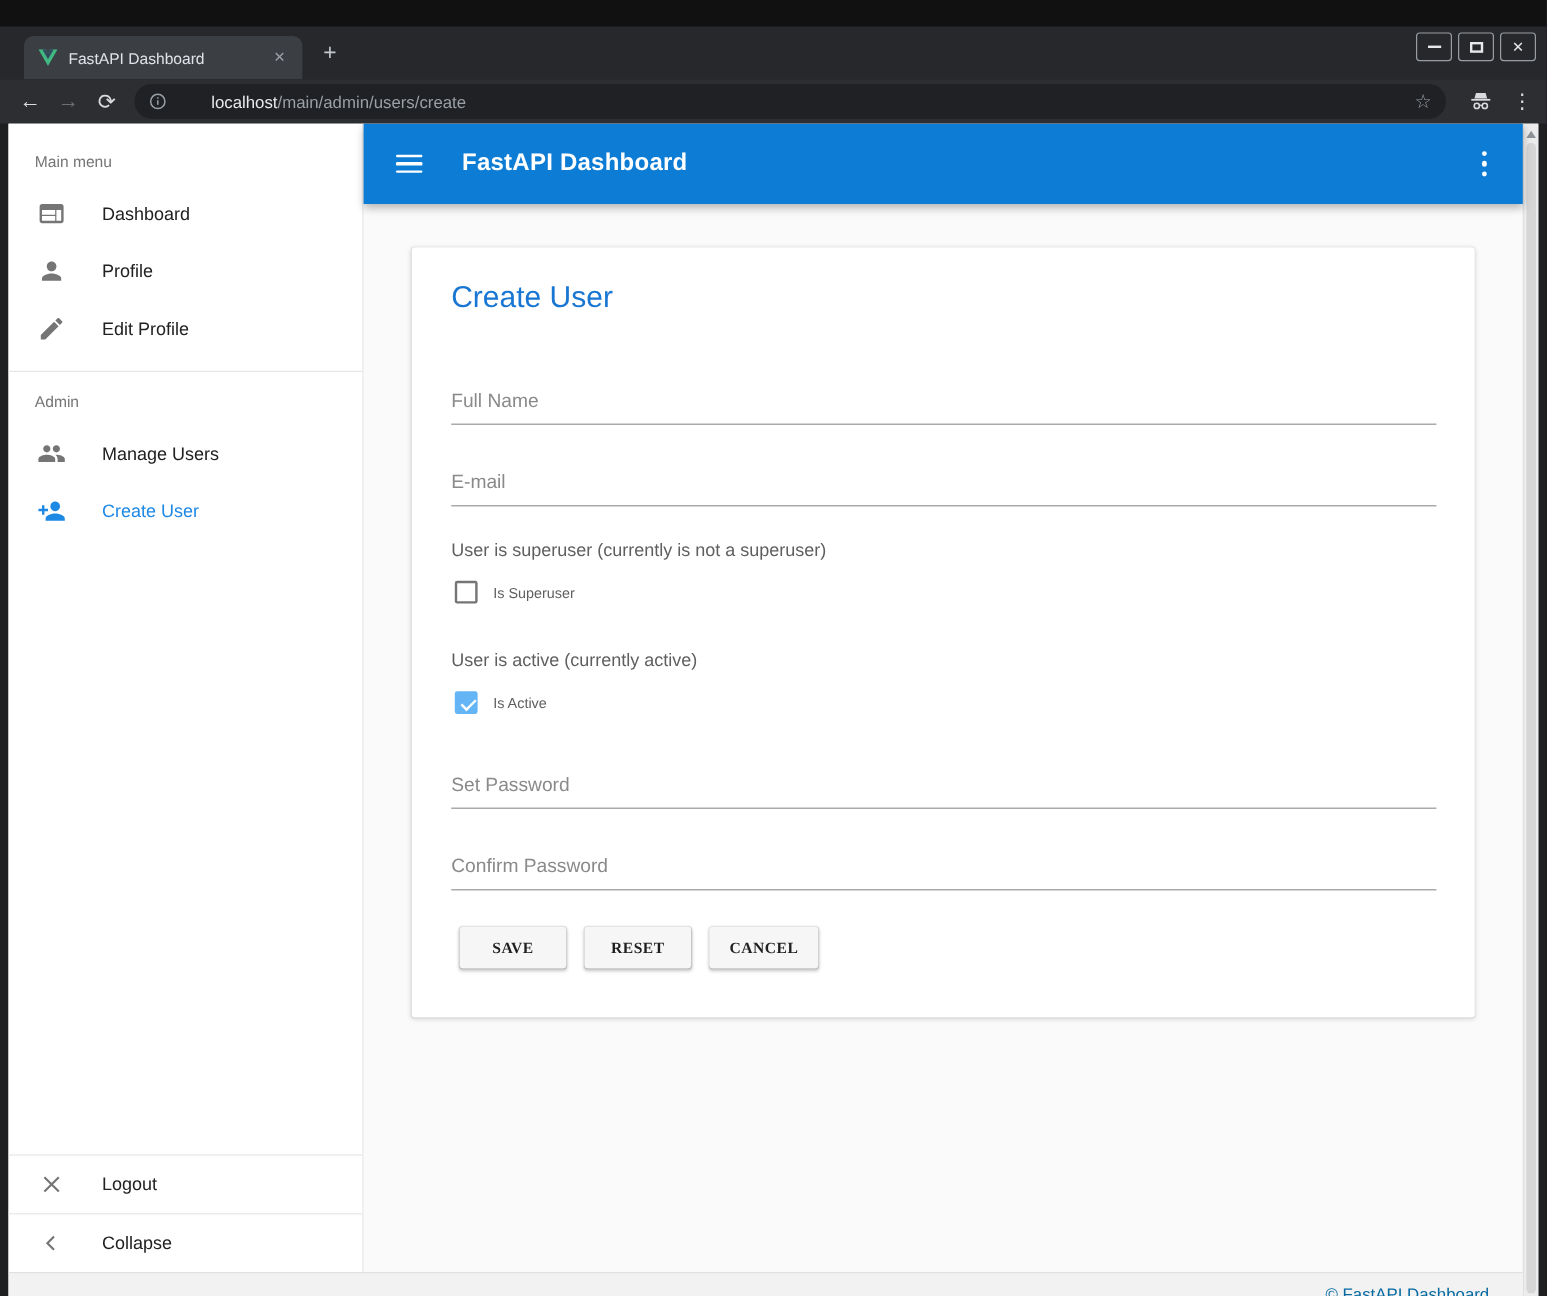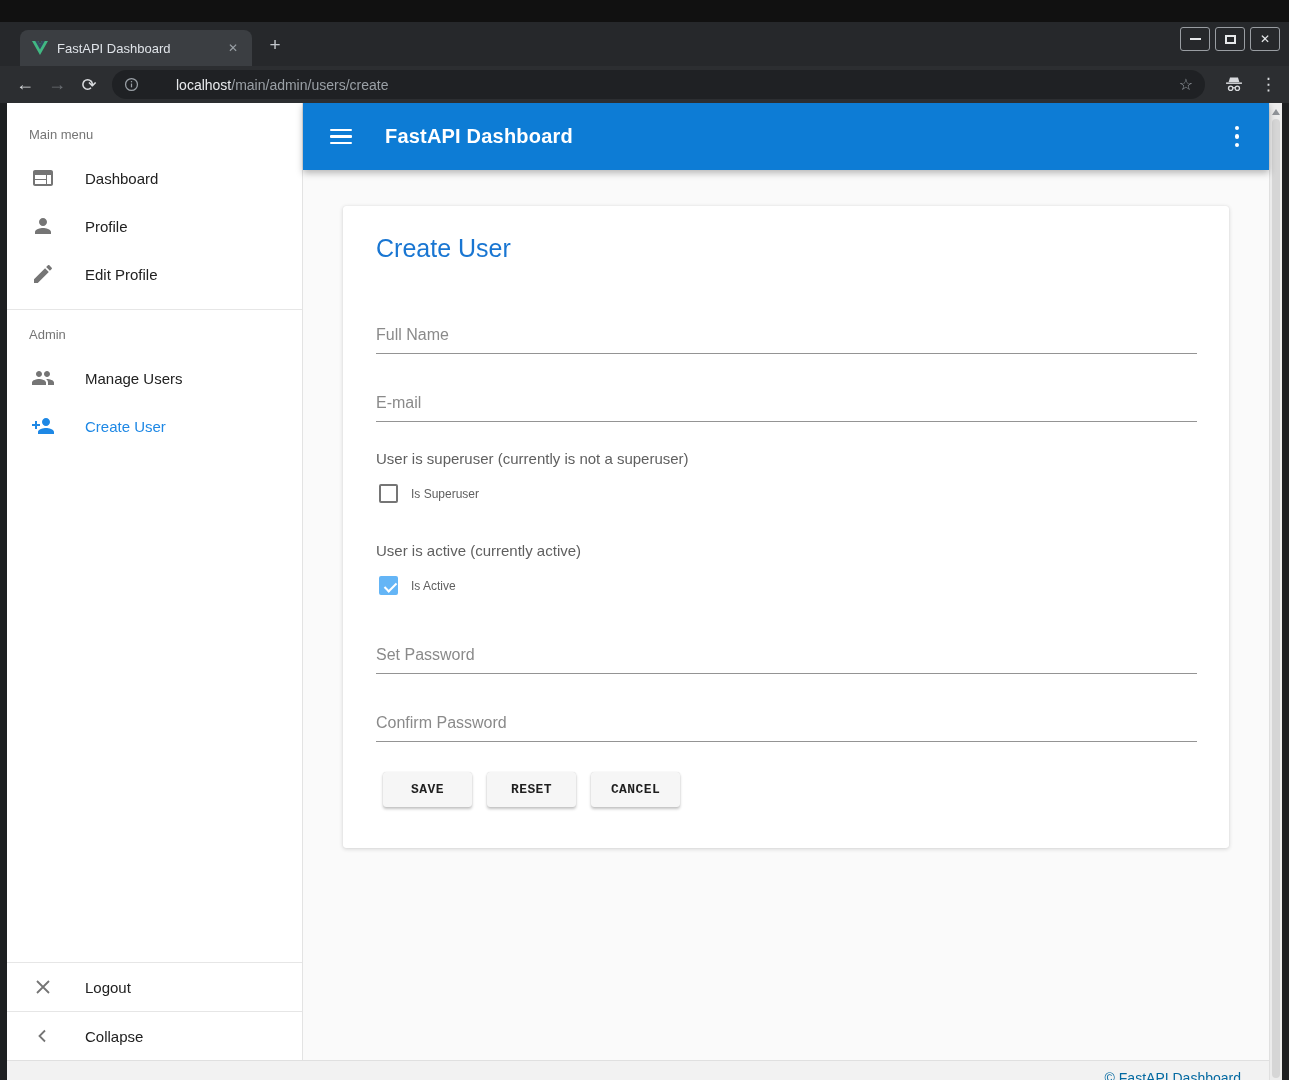--- a/index.html
+++ b/index.html
@@ -99,21 +99,21 @@
   .cb.checked::after {
     content:""; position:absolute; left:6px; top:1.5px; width:5px; height:10px;
     border:solid #fff; border-width:0 2.5px 2.5px 0; transform:rotate(45deg);
   }
   .cb-label { margin-left:13px; font-size:12px; color:#5f5f5f; }
   .btn-row { position:absolute; left:40px; top:566px; display:flex; gap:15px; }
   .btn {
     min-width:89px; height:35px; padding:0 17px; border:none; border-radius:3px;
     background:#f6f6f6; color:#1f1f1f; font-size:13px; font-weight:bold; letter-spacing:0.4px;
     box-shadow:0 2px 3px rgba(0,0,0,0.24), 0 0 1px rgba(0,0,0,0.16);
-    font-family:Liberation Mono, monospace;
+    font-family:Liberation Serif, serif;
   }
   
   .footer {
     position:absolute; left:0; right:13px; bottom:0; height:34px; background:#f2f2f2;
     border-top:1px solid #e0e0e0; display:flex; align-items:center; justify-content:flex-end;
     padding-right:28px; font-size:14px; color:#0369a1; z-index:3;
   }
   svg { display:block; }
 </style>
 </head>

